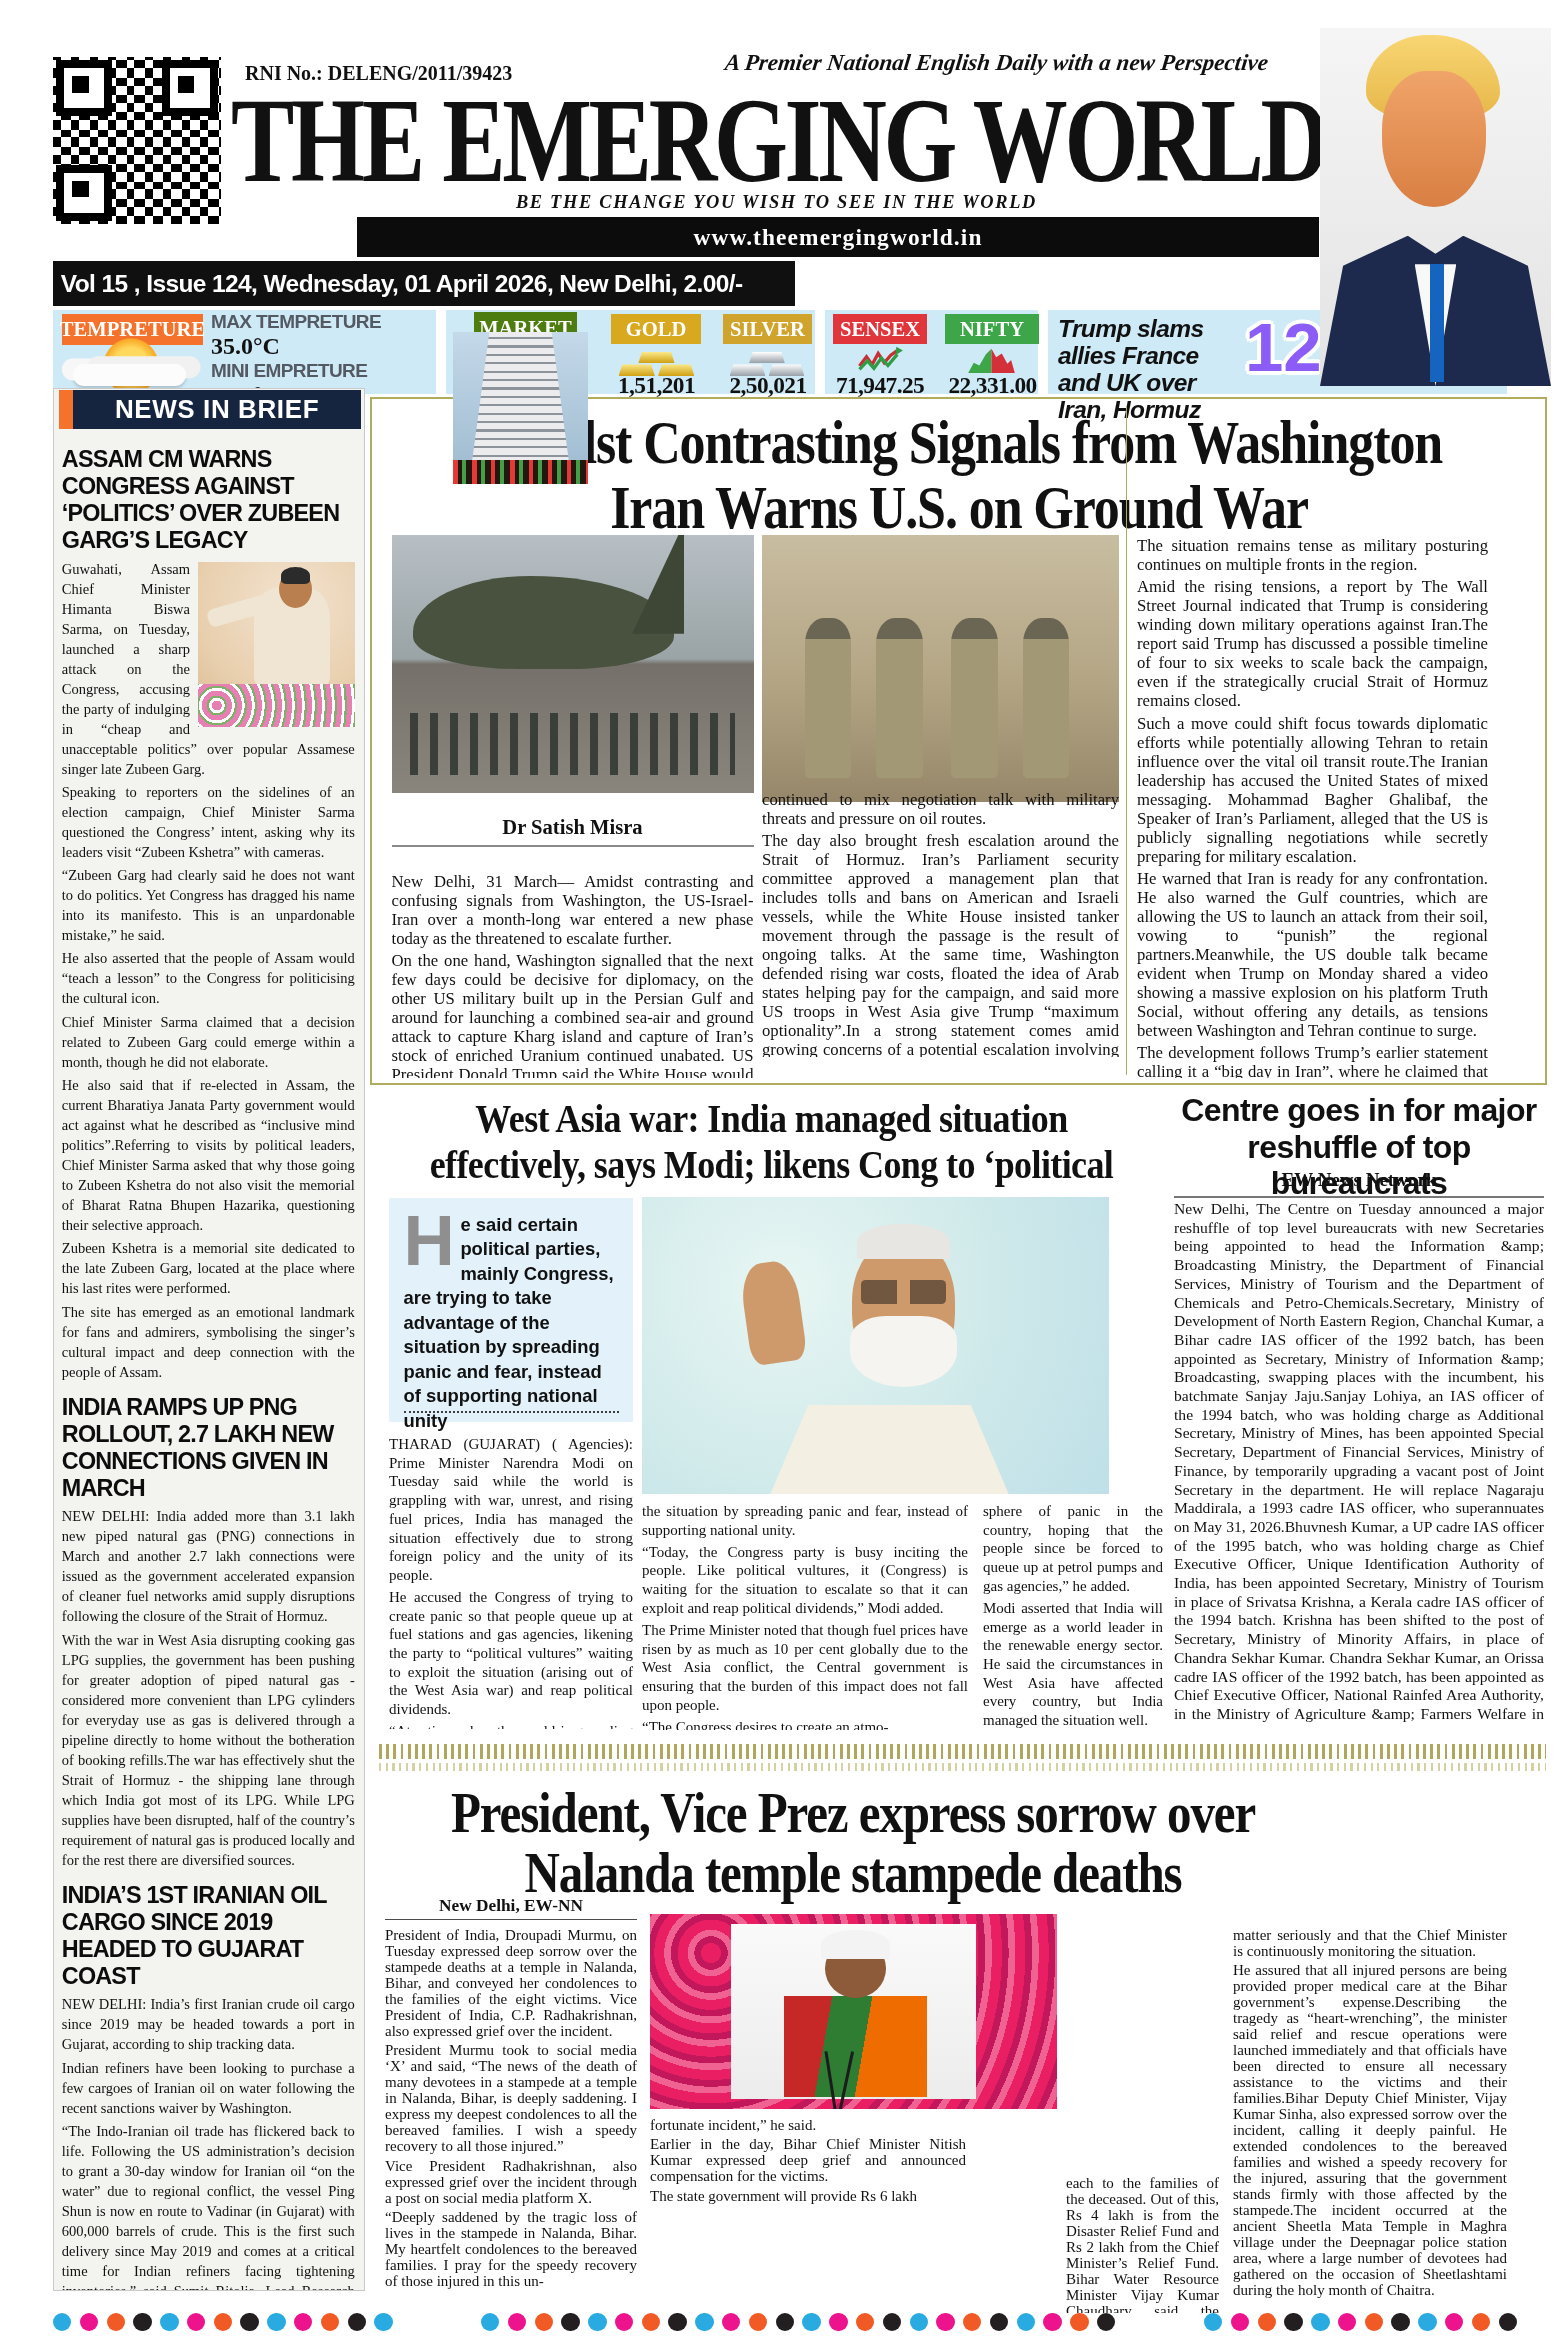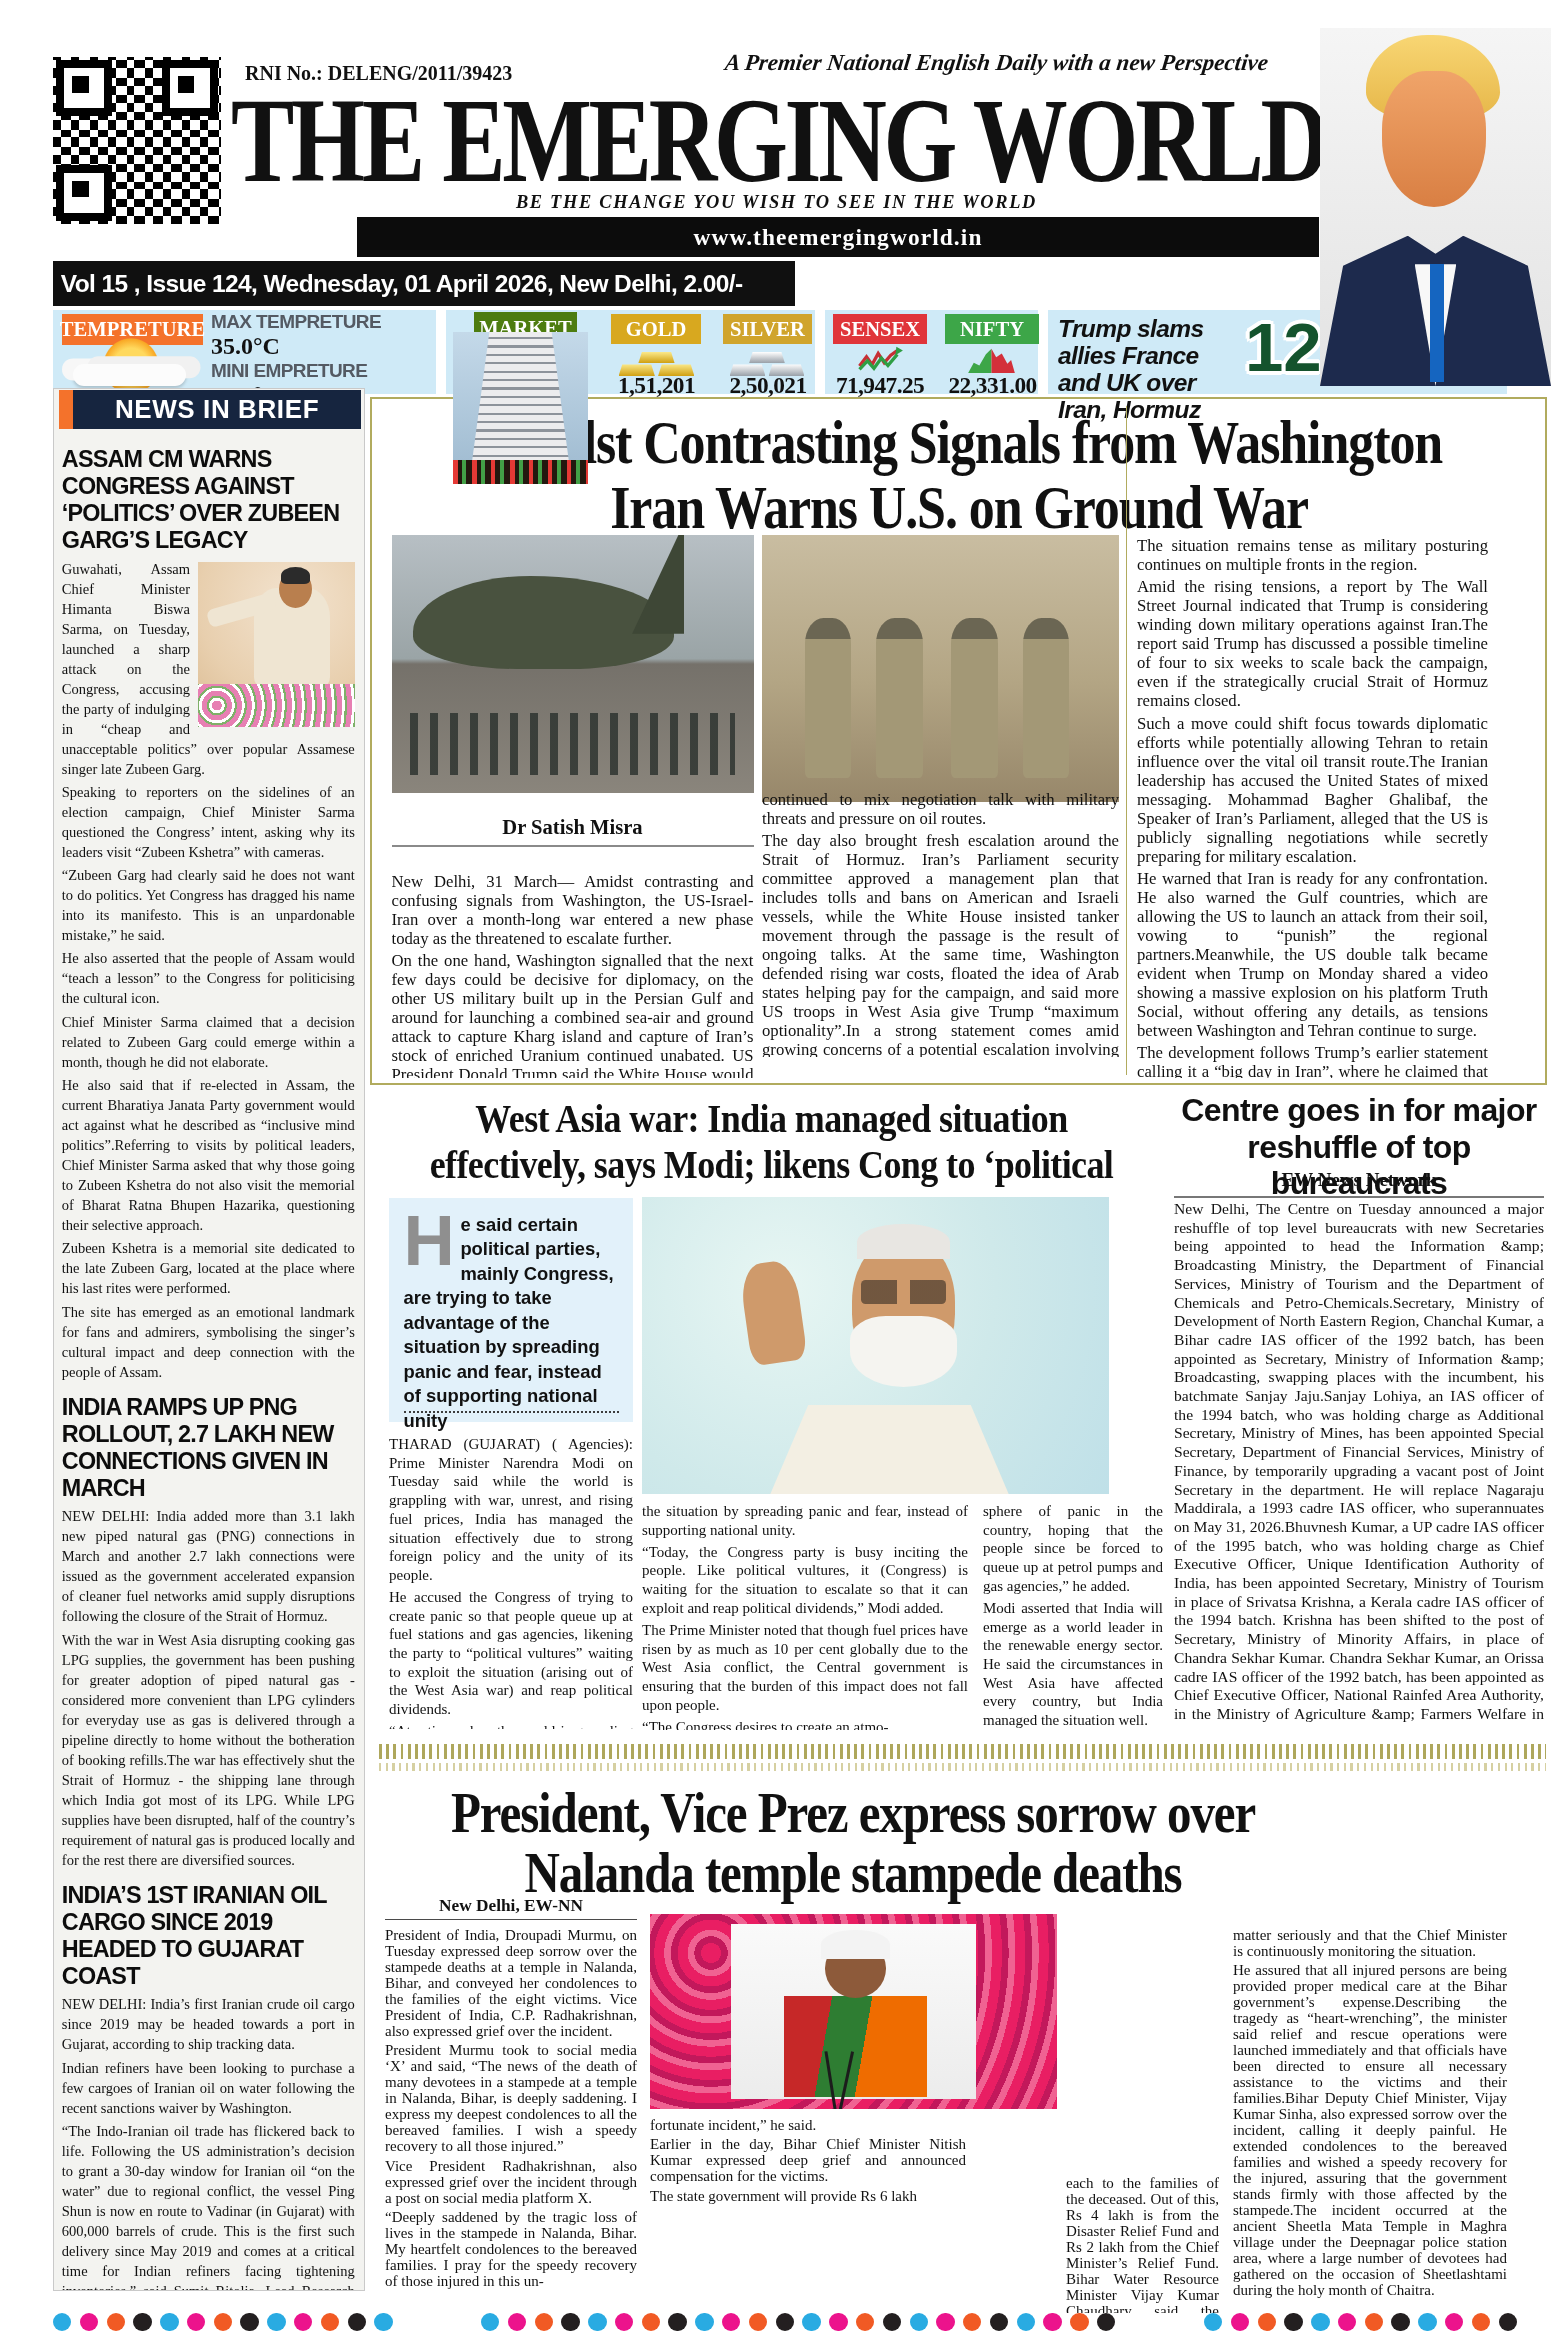--- a/index.html
+++ b/index.html
@@ -63,21 +63,21 @@
             background:repeating-linear-gradient(0deg,#ececee 0 6.1px,#8d939b 6.1px 8.4px);
             clip-path:polygon(18% 0,82% 0,100% 100%,0 100%);}
   .bse .tick{position:absolute;left:0;bottom:0;width:100%;height:16%;background:#23180f;
              background-image:repeating-linear-gradient(90deg,#e53935 0 4.5px,#23180f 4.5px 9px,#43a047 9px 13.4px,#23180f 13.4px 19px);}
   .bars{overflow:visible;}
   .bar{position:absolute;height:40%;width:46%;clip-path:polygon(10% 0,90% 0,100% 100%,0 100%);}
   .bar.gold{background:linear-gradient(180deg,#fbe98a,#d0a012);}
   .bar.silv{background:linear-gradient(180deg,#ffffff,#99a0a8);}
   .b1{left:2%;bottom:0}.b2{left:52%;bottom:0}.b3{left:27%;bottom:44%}
   .promo-h{font-size:24.5px;line-height:27px;font-style:italic;letter-spacing:-0.6px;}
-  .promo-12{font-size:69px;line-height:72px;color:#14532d;
+  .promo-12{font-size:69px;line-height:72px;color:#8b5cf6;
             text-shadow:2.8px 2.8px 0 #fff,-2.8px -2.8px 0 #fff,2.8px -2.8px 0 #fff,-2.8px 2.8px 0 #fff,0 3.9px 0 #fff,0 -3.9px 0 #fff,3.9px 0 0 #fff,-3.9px 0 0 #fff;}
 
   
   .briefbox{left:53px;top:388px;width:312px;height:1903px;background:#f3f3f0;border:1.1px solid #c9c9c9;box-sizing:border-box;overflow:hidden;}
   .nb-orange{position:absolute;left:4.5px;top:1.1px;width:14.5px;height:39px;background:#f4722b;}
   .nb-bar{position:absolute;left:19px;top:1.1px;width:288px;height:39px;background:#16253f;color:#fff;
           font-size:26px;line-height:39px;text-align:center;letter-spacing:0.6px;}
   .brief-inner{position:absolute;left:7.8px;top:48px;width:293px;}
   .bhead{font-size:23.4px;line-height:27px;letter-spacing:-0.8px;color:#0d0d0d;margin:9px 0 4.5px 0;}
   .bbody{font-size:14.5px;line-height:20px;}

